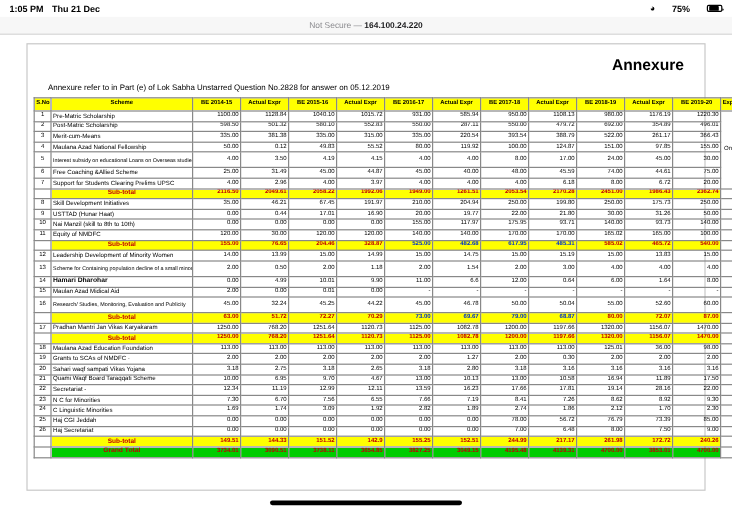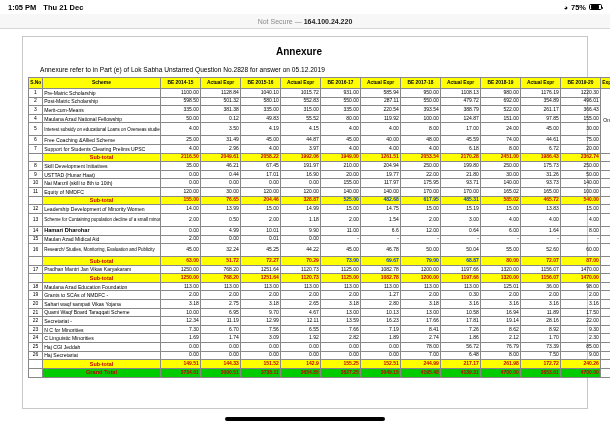--- a/index.html
+++ b/index.html
@@ -13,21 +13,21 @@
 
   
   .status-bar {
     height: 14px;
     display: flex; align-items: center;
     padding: 0 8px;
     background: #ffffff;
     font-size: 7.5px; font-weight: bold; color: #000;
   }
   .sb-left { display: flex; gap: 7px; align-items: flex-end; }
-  .sb-right { margin-left: auto; display: flex; gap: 3px; align-items: center; }
+  .sb-right { margin-left: auto; display: flex; gap: 14px; align-items: center; }
   .wifi-glyph { font-size: 7px; }
   .battery-shell {
     width: 13px; height: 6.5px;
     border: 1px solid #000; border-radius: 1.6px;
     position: relative; display: inline-block;
   }
   .battery-shell::after {
     content: ""; position: absolute; right: -2.4px; top: 1.8px;
     width: 1.3px; height: 2.6px; background: #000; border-radius: 0 1px 1px 0;
   }
@@ -51,22 +51,22 @@
   .page {
     position: absolute;
     left: 22px; top: 36px;
     width: 566px; height: 373px;
     background: #ffffff;
     border: 1px solid #c8c8c8;
     padding: 9px 5px 0 5px;
   }
 
   .annexure-title {
-    text-align: center;
-    font-size: 10px; font-weight: bold; color: #000;
+    text-align: right;
+    font-size: 13px; font-weight: bold; color: #000;
     padding-right: 12px;
     margin-bottom: 9px;
   }
   .annexure-sub {
     font-size: 6.6px; color: #000;
     padding-left: 12px;
     margin-bottom: 4px;
   }
 
   

